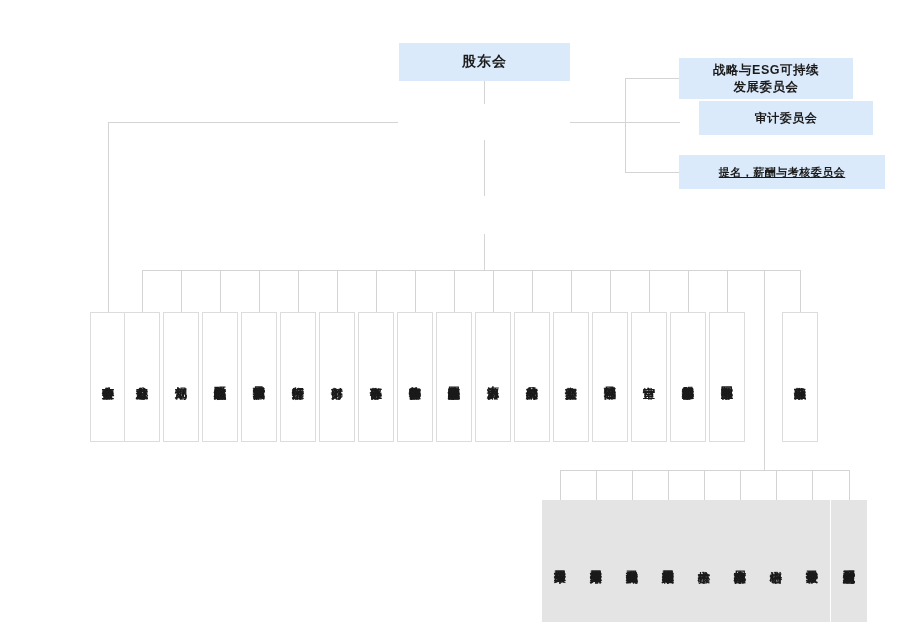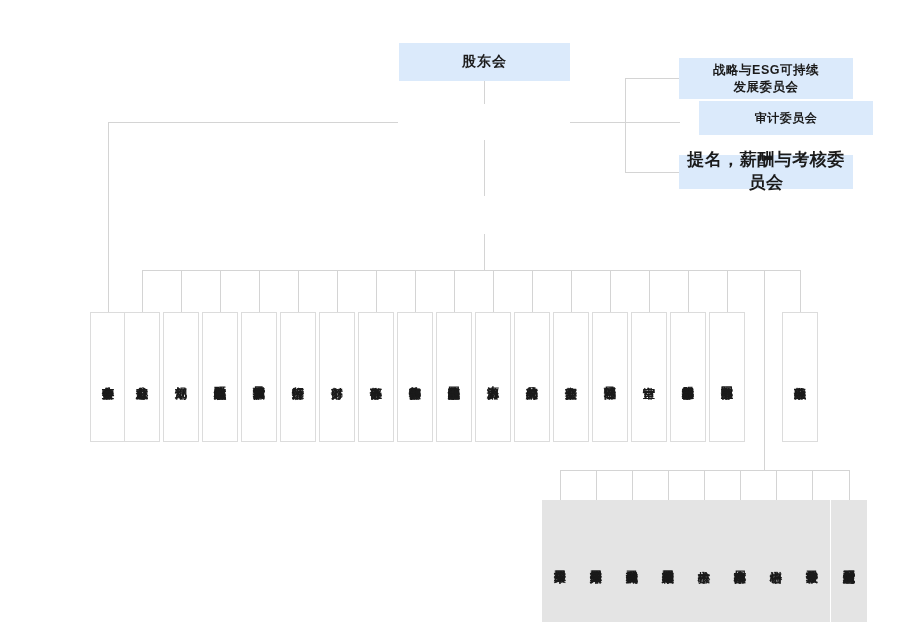--- a/index.html
+++ b/index.html
@@ -124,21 +124,21 @@
 
   <div class="node blue small" style="left:679px; top:58px; width:174px; height:41px; flex-direction:column;">
     <span>战略与ESG可持续</span>
     <span>发展委员会</span>
   </div>
 
   <div class="node blue small" style="left:679px; top:101px; width:174px; height:34px; font-size:12px;margin-left:20px;">
     <span>审计委员会</span>
   </div>
 
-  <div class="node blue small" style="left:679px; top:155px; width:174px; height:34px; font-size:17px;">
+  <div class="node blue small" style="left:679px; top:155px; width:206px; height:34px; font-size:11px;text-decoration:underline;">
     <span>提名，薪酬与考核委员会</span>
   </div>
 
   <div class="vnode" style="left:90px; top:312px; width:36px; height:130px;">
     <span class="vlabel">董事会办公室</span>
   </div>
 
   <div class="vnode" style="left:124px; top:312px; width:36px; height:130px;">
     <span class="vlabel">总裁办公室</span>
   </div>

